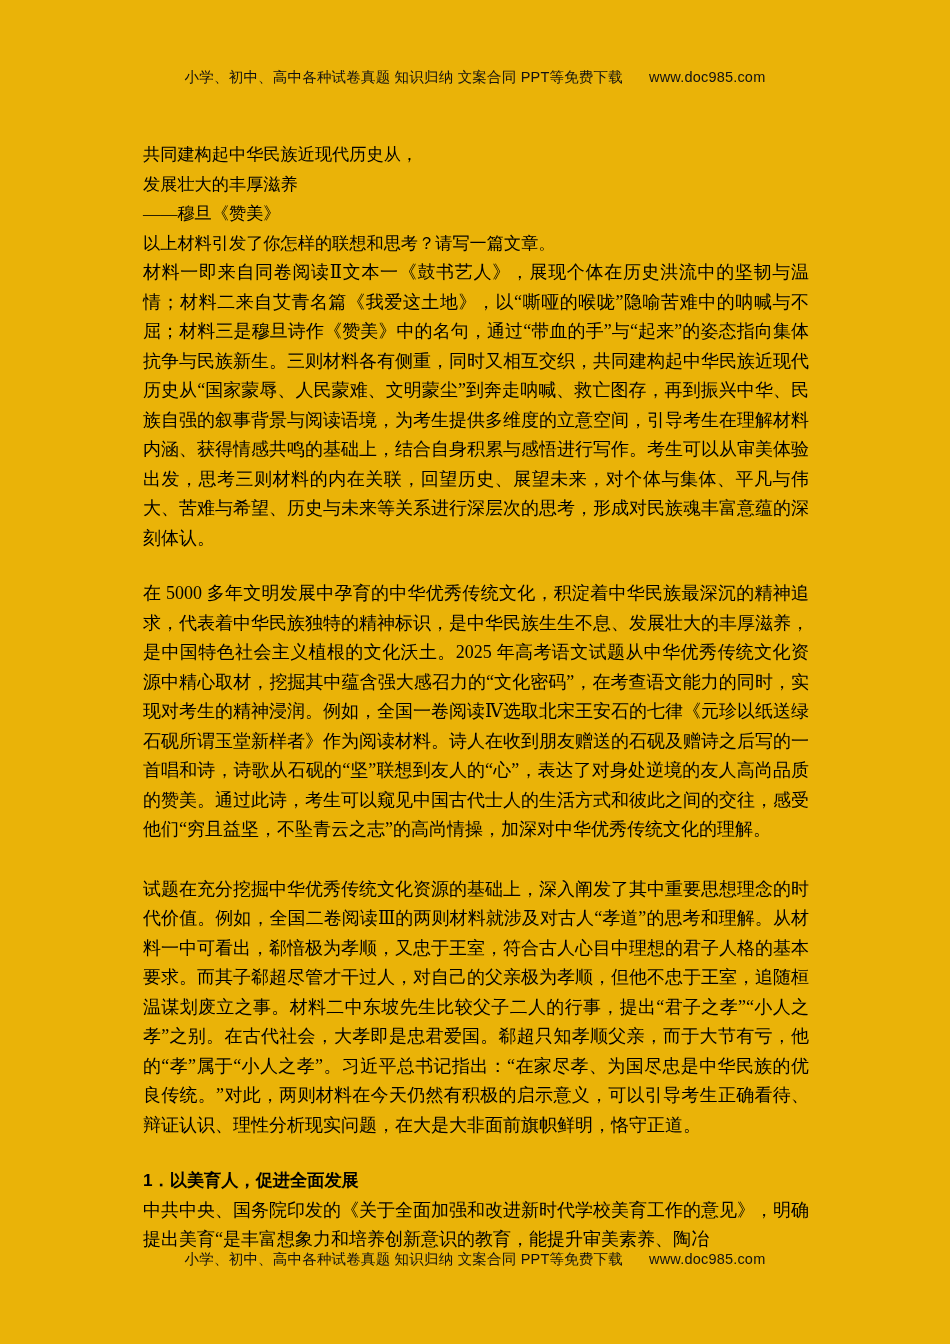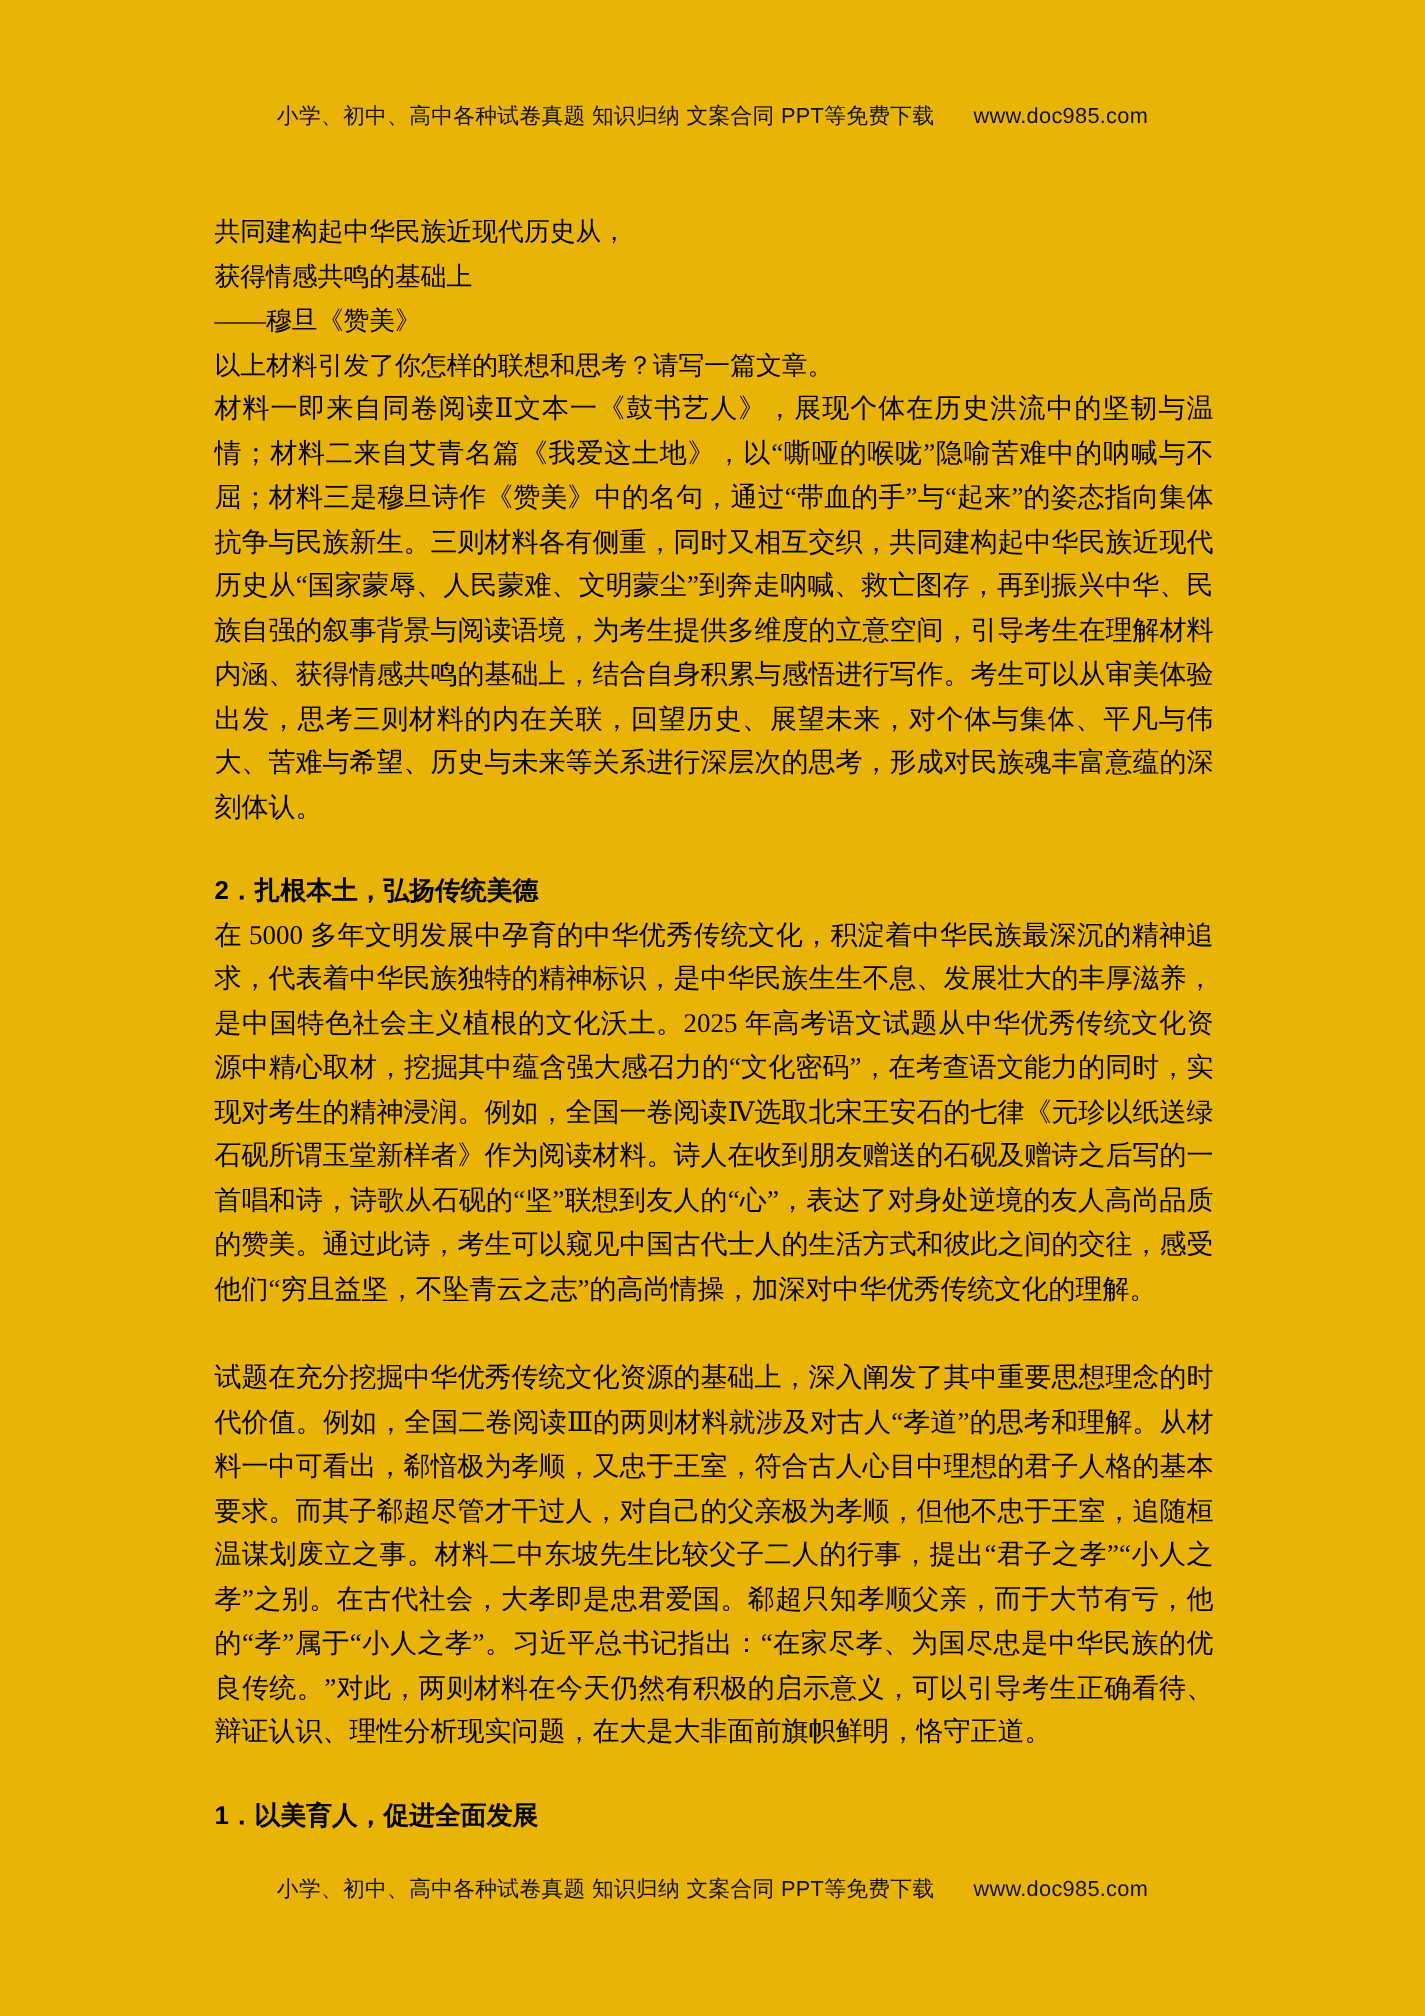--- a/index.html
+++ b/index.html
@@ -81,40 +81,40 @@
 
   <div class="header-banner">
     <span class="banner-inner">
       <span>小学、初中、高中各种试卷真题  知识归纳  文案合同  PPT等免费下载</span><span class="banner-site">www.doc985.com</span>
     </span>
   </div>
 
   <div class="content">
 
     <div class="line">共同建构起中华民族近现代历史从，</div>
-    <div class="line">获得情感共鸣的基础上</div>
+    <div class="line">发展壮大的丰厚滋养</div>
     <div class="attrib">——穆旦《赞美》</div>
     <div class="line">以上材料引发了你怎样的联想和思考？请写一篇文章。</div>
 
     <p>材料一即来自同卷阅读Ⅱ文本一《鼓书艺人》，展现个体在历史洪流中的坚韧与温情；材料二来自艾青名篇《我爱这土地》，以“嘶哑的喉咙”隐喻苦难中的呐喊与不屈；材料三是穆旦诗作《赞美》中的名句，通过“带血的手”与“起来”的姿态指向集体抗争与民族新生。三则材料各有侧重，同时又相互交织，共同建构起中华民族近现代历史从“国家蒙辱、人民蒙难、文明蒙尘”到奔走呐喊、救亡图存，再到振兴中华、民族自强的叙事背景与阅读语境，为考生提供多维度的立意空间，引导考生在理解材料内涵、获得情感共鸣的基础上，结合自身积累与感悟进行写作。考生可以从审美体验出发，思考三则材料的内在关联，回望历史、展望未来，对个体与集体、平凡与伟大、苦难与希望、历史与未来等关系进行深层次的思考，形成对民族魂丰富意蕴的深刻体认。</p>
 
     <div class="gap-md"></div>
 
-    <h2 class="section">2．扎根本土，弘扬传统美德</h2>
 
     <p>在 5000 多年文明发展中孕育的中华优秀传统文化，积淀着中华民族最深沉的精神追求，代表着中华民族独特的精神标识，是中华民族生生不息、发展壮大的丰厚滋养，是中国特色社会主义植根的文化沃土。2025 年高考语文试题从中华优秀传统文化资源中精心取材，挖掘其中蕴含强大感召力的“文化密码”，在考查语文能力的同时，实现对考生的精神浸润。例如，全国一卷阅读Ⅳ选取北宋王安石的七律《元珍以纸送绿石砚所谓玉堂新样者》作为阅读材料。诗人在收到朋友赠送的石砚及赠诗之后写的一首唱和诗，诗歌从石砚的“坚”联想到友人的“心”，表达了对身处逆境的友人高尚品质的赞美。通过此诗，考生可以窥见中国古代士人的生活方式和彼此之间的交往，感受他们“穷且益坚，不坠青云之志”的高尚情操，加深对中华优秀传统文化的理解。</p>
 
     <div class="gap-lg"></div>
 
     <p>试题在充分挖掘中华优秀传统文化资源的基础上，深入阐发了其中重要思想理念的时代价值。例如，全国二卷阅读Ⅲ的两则材料就涉及对古人“孝道”的思考和理解。从材料一中可看出，郗愔极为孝顺，又忠于王室，符合古人心目中理想的君子人格的基本要求。而其子郗超尽管才干过人，对自己的父亲极为孝顺，但他不忠于王室，追随桓温谋划废立之事。材料二中东坡先生比较父子二人的行事，提出“君子之孝”“小人之孝”之别。在古代社会，大孝即是忠君爱国。郗超只知孝顺父亲，而于大节有亏，他的“孝”属于“小人之孝”。习近平总书记指出：“在家尽孝、为国尽忠是中华民族的优良传统。”对此，两则材料在今天仍然有积极的启示意义，可以引导考生正确看待、辩证认识、理性分析现实问题，在大是大非面前旗帜鲜明，恪守正道。</p>
 
     <div class="gap-md"></div>
 
     <h2 class="section">1．以美育人，促进全面发展</h2>
 
+    <p>中共中央、国务院印发的《关于全面加强和改进新时代学校美育工作的意见》，明确提出美育“是丰富想象力和培养创新意识的教育，能提升审美素养、陶冶</p>
 
   </div>
 
   <div class="footer-banner">
     <span class="banner-inner">
       <span>小学、初中、高中各种试卷真题  知识归纳  文案合同  PPT等免费下载</span><span class="banner-site">www.doc985.com</span>
     </span>
   </div>
 
 </div>

